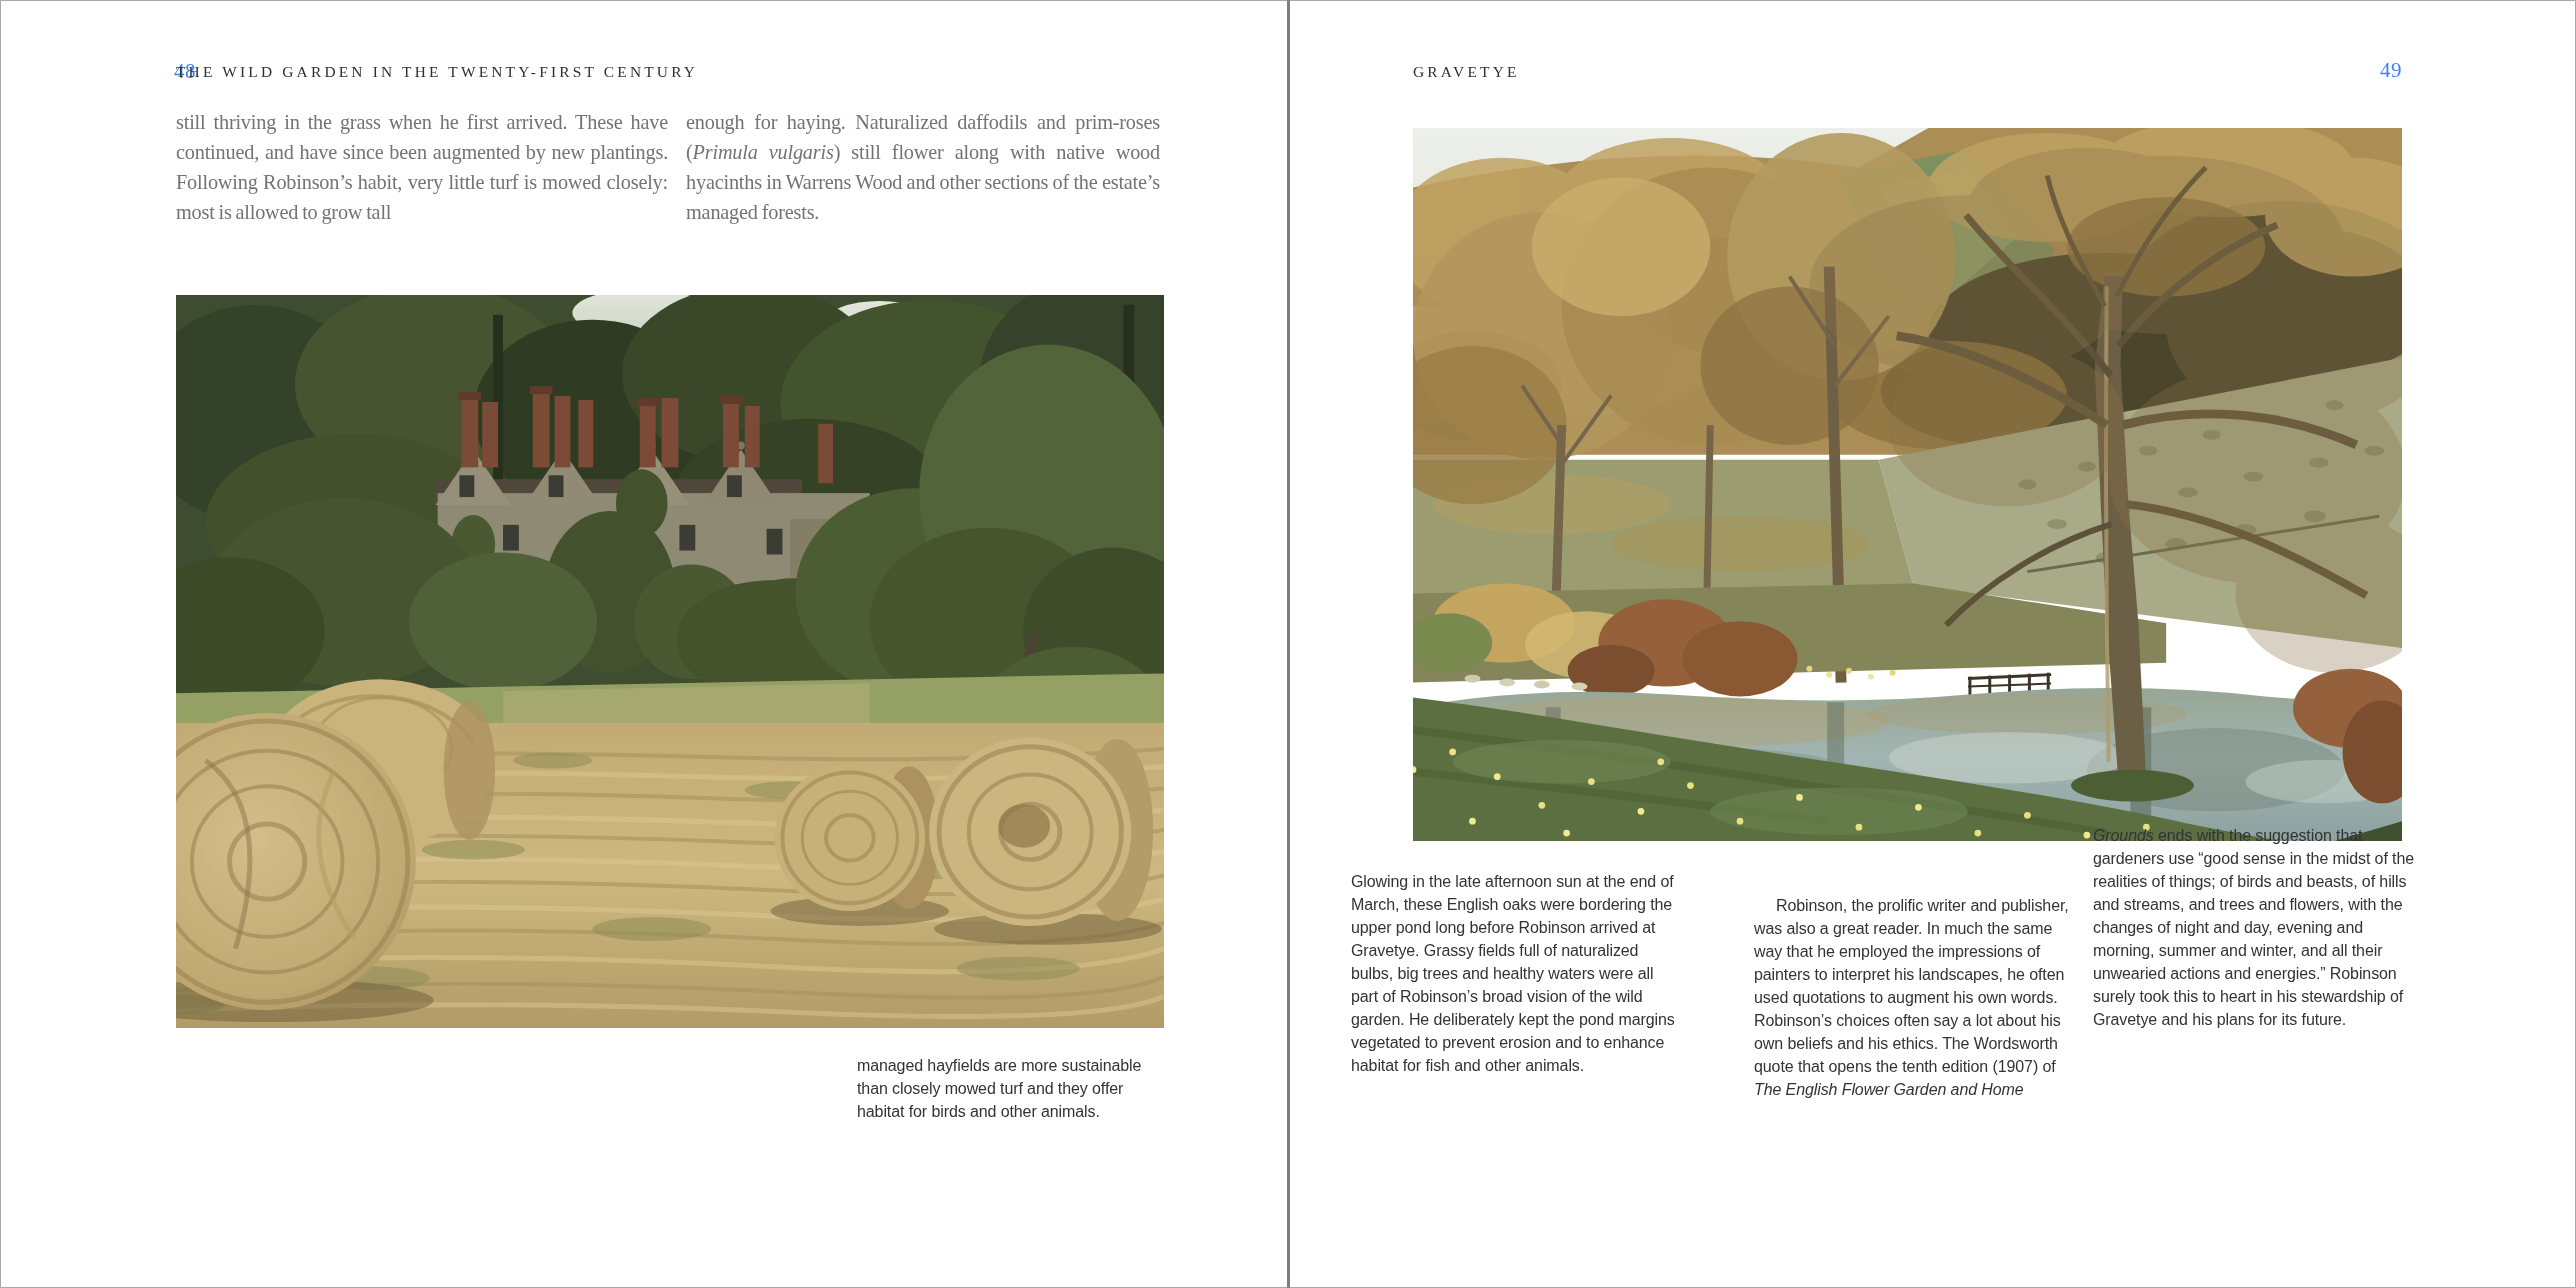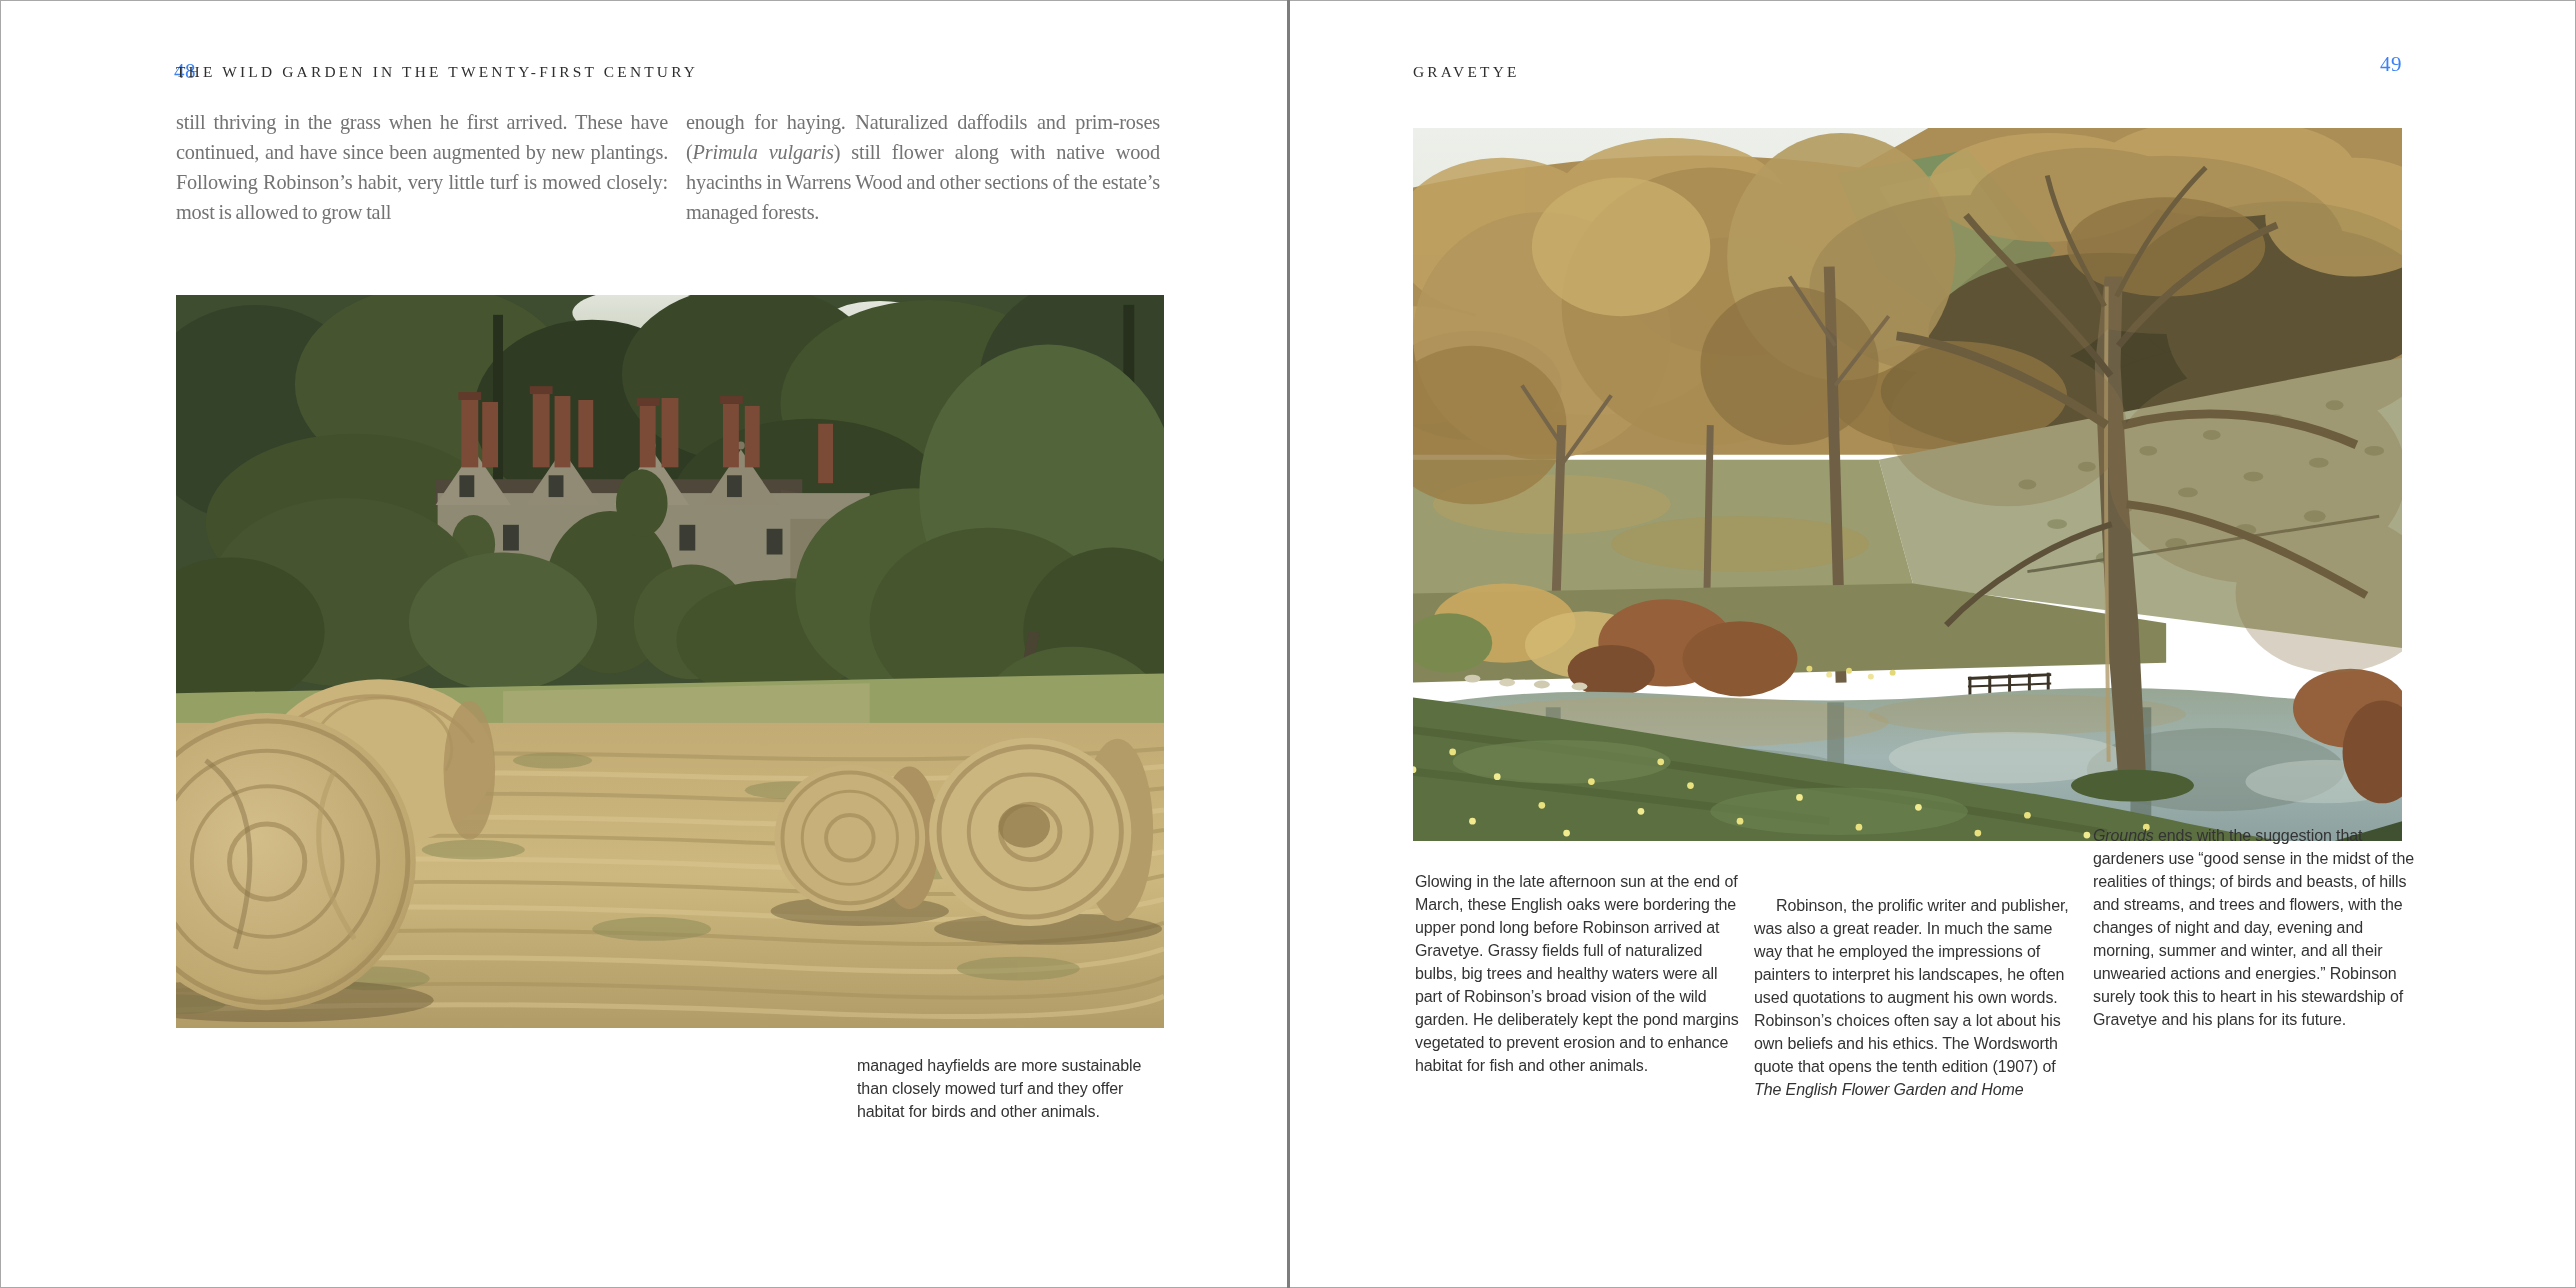--- a/index.html
+++ b/index.html
@@ -232,21 +232,21 @@
     </svg>
   </div>
 
   <div class="abs caption" style="left:857px;top:1054px;width:317px;">
     <p>managed hayfields are more sustainable than closely mowed turf and they offer habitat for birds and other animals.</p>
   </div>
 
   <div class="abs divider"></div>
 
   <div class="abs running-head" style="left:1413px;top:63px;width:989px;">GRAVETYE</div>
-  <div class="abs page-num" style="left:2279px;top:52px;width:123px;text-align:right;">49</div>
+  <div class="abs page-num" style="left:2279px;top:58px;width:123px;text-align:right;">49</div>
 
   <div class="abs photo" style="left:1413px;top:128px;width:989px;height:713px;">
     <svg width="989" height="713" viewBox="0 0 998 720" preserveAspectRatio="none">
       <defs>
         <linearGradient id="skyR" x1="0" y1="0" x2="0" y2="1">
           <stop offset="0" stop-color="#edf0ea"></stop>
             <stop offset="1" stop-color="#dde3d8"></stop>
         </linearGradient>
         <linearGradient id="pondGrad" x1="0" y1="0" x2="0" y2="1">
           <stop offset="0" stop-color="#97a694"></stop>
@@ -419,21 +419,21 @@
           <ellipse cx="852" cy="350" rx="150" ry="110"></ellipse>
           <ellipse cx="600" cy="300" rx="120" ry="82"></ellipse>
           <ellipse cx="930" cy="470" rx="100" ry="80"></ellipse>
           <ellipse cx="680" cy="80" rx="120" ry="60"></ellipse>
         </g>
         <ellipse cx="726" cy="664" rx="62" ry="16" fill="#4c5e33"></ellipse>
       </g>
     </svg>
   </div>
 
-  <div class="abs caption" style="left:1415px;top:870px;width:327px;">
+  <div class="abs caption" style="left:1351px;top:870px;width:327px;">
     <p>Glowing in the late afternoon sun at the end of March, these English oaks were bordering the upper pond long before Robinson arrived at Gravetye. Grassy fields full of naturalized bulbs, big trees and healthy waters were all part of Robinson’s broad vision of the wild garden. He deliberately kept the pond margins vegetated to prevent erosion and to enhance habitat for fish and other animals.</p>
   </div>
   <div class="abs caption" style="left:1754px;top:870px;width:327px;">
     <p class="indent"><span>Robinson, the prolific writer and publisher, was also a great reader. In much the same way that he employed the impressions of painters to interpret his landscapes, he often used quotations to augment his own words. Robinson’s choices often say a lot about his own beliefs and his ethics. The Wordsworth quote that opens the tenth edition (1907) of </span><i>The English Flower Garden and Home</i></p>
   </div>
   <div class="abs caption" style="left:2093px;top:824px;width:327px;">
     <p><i>Grounds</i><span> ends with the suggestion that gardeners use “good sense in the midst of the realities of things; of birds and beasts, of hills and streams, and trees and flowers, with the changes of night and day, evening and morning, summer and winter, and all their unwearied actions and energies.” Robinson surely took this to heart in his stewardship of Gravetye and his plans for its future.</span></p>
   </div>
 
 </div>

